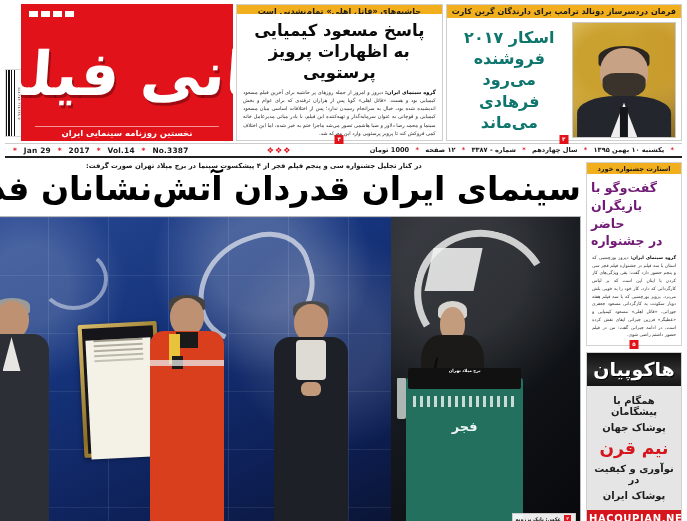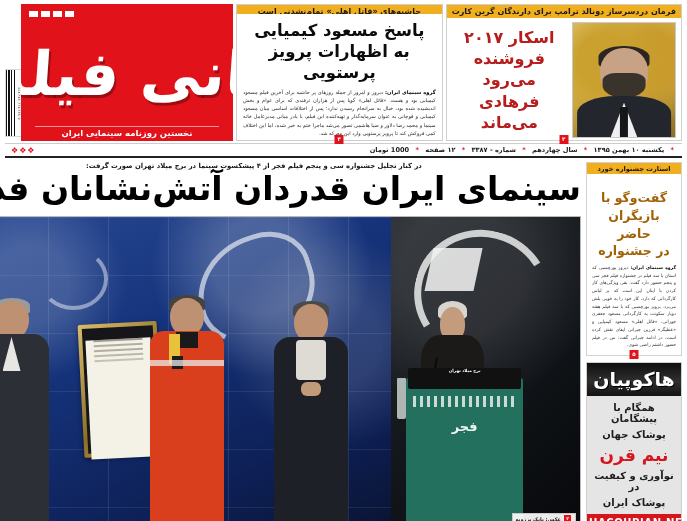--- a/index.html
+++ b/index.html
@@ -213,21 +213,21 @@
     transform: translateX(-50%);
     width: 8%; height: 26%;
     background: #14161a;
   }
   .tr-text { flex: 1; display: flex; align-items: center; }
   .teaser-right .teaser-hl {
     font-size: 16px;
     font-weight: bold;
     line-height: 1.34;
     text-align: center;
-    color: #b91c1c;
+    color: #0f766e;
     width: 100%;
   }
 
   .badge {
     position: absolute;
     width: 9px; height: 9px;
     background: #e2121b;
     color: #fff;
     font-size: 5.5px;
     line-height: 9px;
@@ -287,23 +287,23 @@
     font-weight: bold;
     text-align: center;
     padding: 1.5px 2px;
     white-space: nowrap;
     overflow: hidden;
   }
   .side-hl {
     font-size: 12.5px;
     font-weight: bold;
     line-height: 1.42;
-    text-align: center;
-    color: #a16207;
-    padding: 15px 4px 4px;
+    text-align: left;
+    color: #701a75;
+    padding: 5px 4px 4px;
   }
   .side-text {
     font-size: 4.5px;
     line-height: 1.72;
     text-align: justify;
     color: #333;
     padding: 0 5px 2px;
   }
   .side-text b { color: #000; }
 
@@ -701,20 +701,30 @@
       <span class="dot-sep">*</span>
       <span>شماره - ۳۳۸۷</span>
       <span class="dot-sep">*</span>
       <span>۱۲ صفحه</span>
       <span class="dot-sep">*</span>
       <span>1000 تومان</span>
     </div>
 
     <div class="mid-orn">❖❖❖</div>
 
+    <div class="en-date">
+      <span class="dot-sep">*</span>
+      <span>Jan 29</span>
+      <span class="dot-sep">*</span>
+      <span>2017</span>
+      <span class="dot-sep">*</span>
+      <span>Vol.14</span>
+      <span class="dot-sep">*</span>
+      <span>No.3387</span>
+    </div>
   </div>
 
   <div class="main-zone">
 
     <div class="sidebar">
 
       <div class="side-article">
         <div class="side-bar-top">استارت جشنواره خورد</div>
         <div class="side-hl" style="white-space: pre-line;">گفت‌وگو با
 بازیگران حاضر

